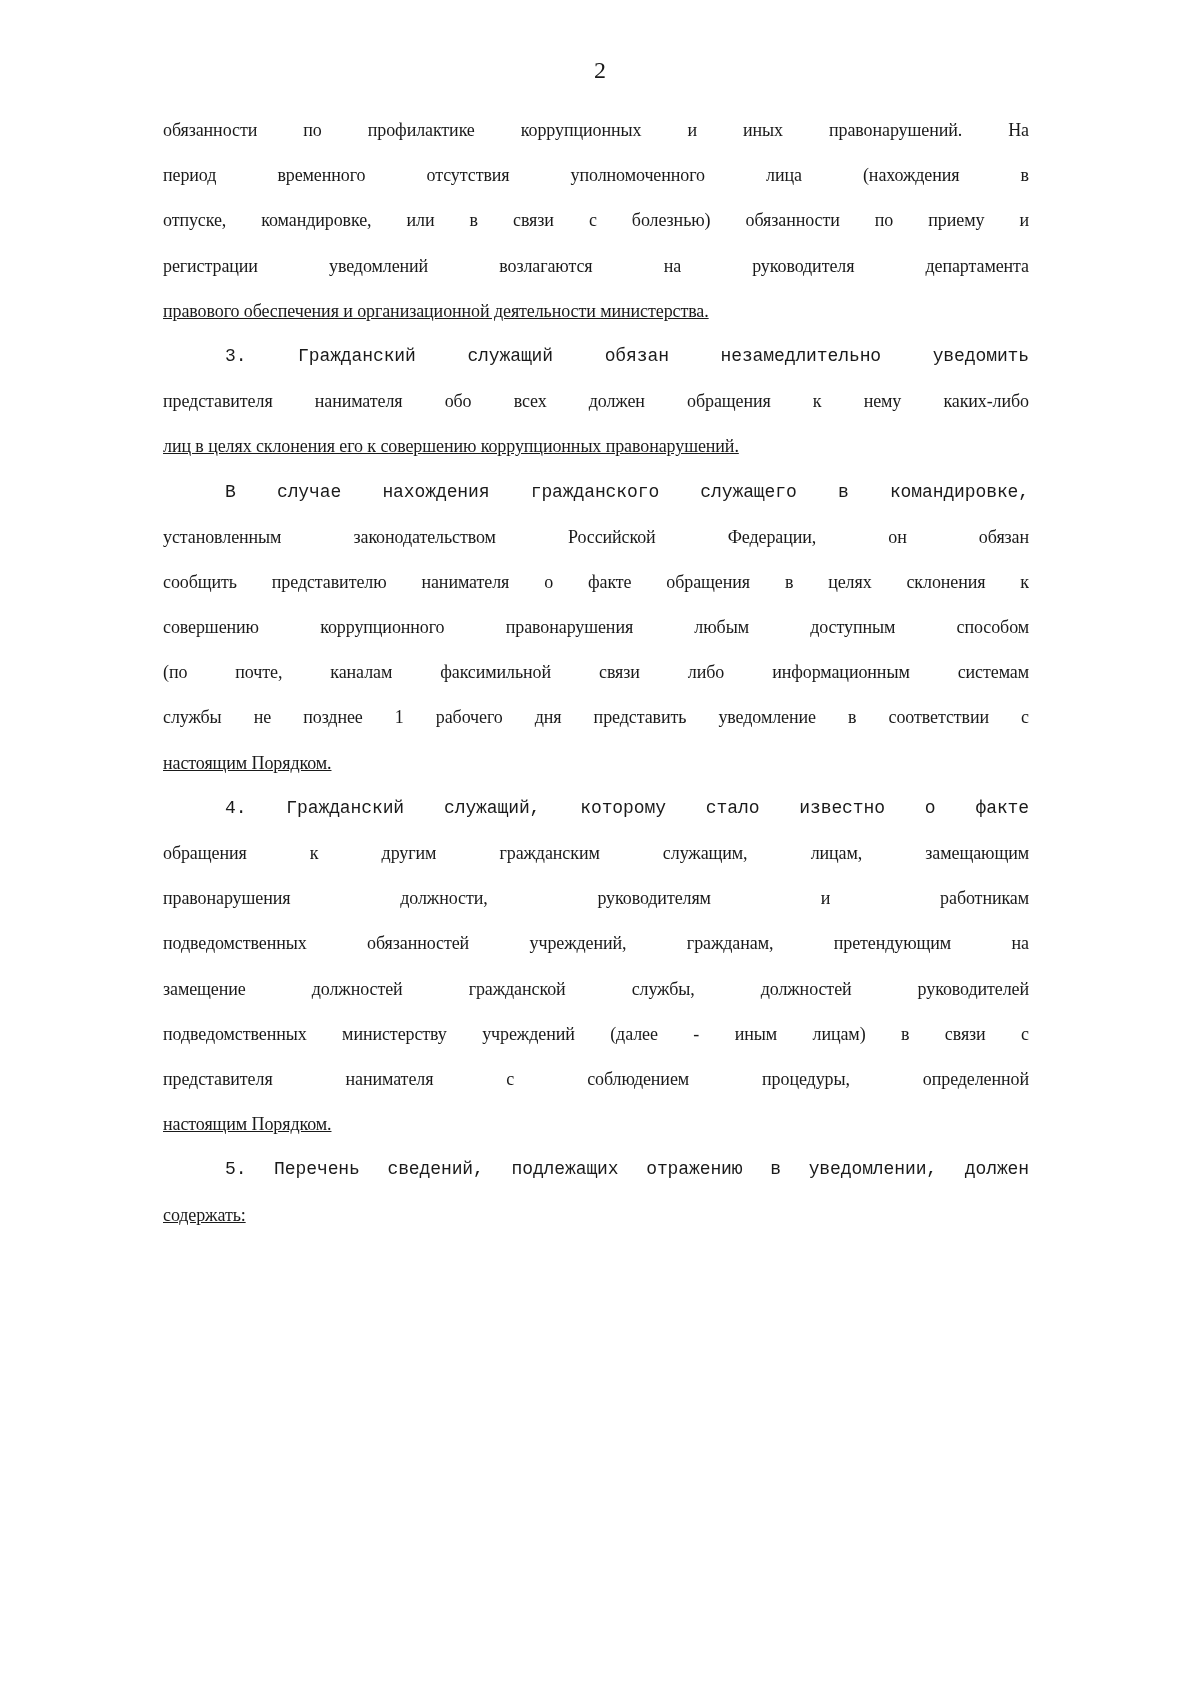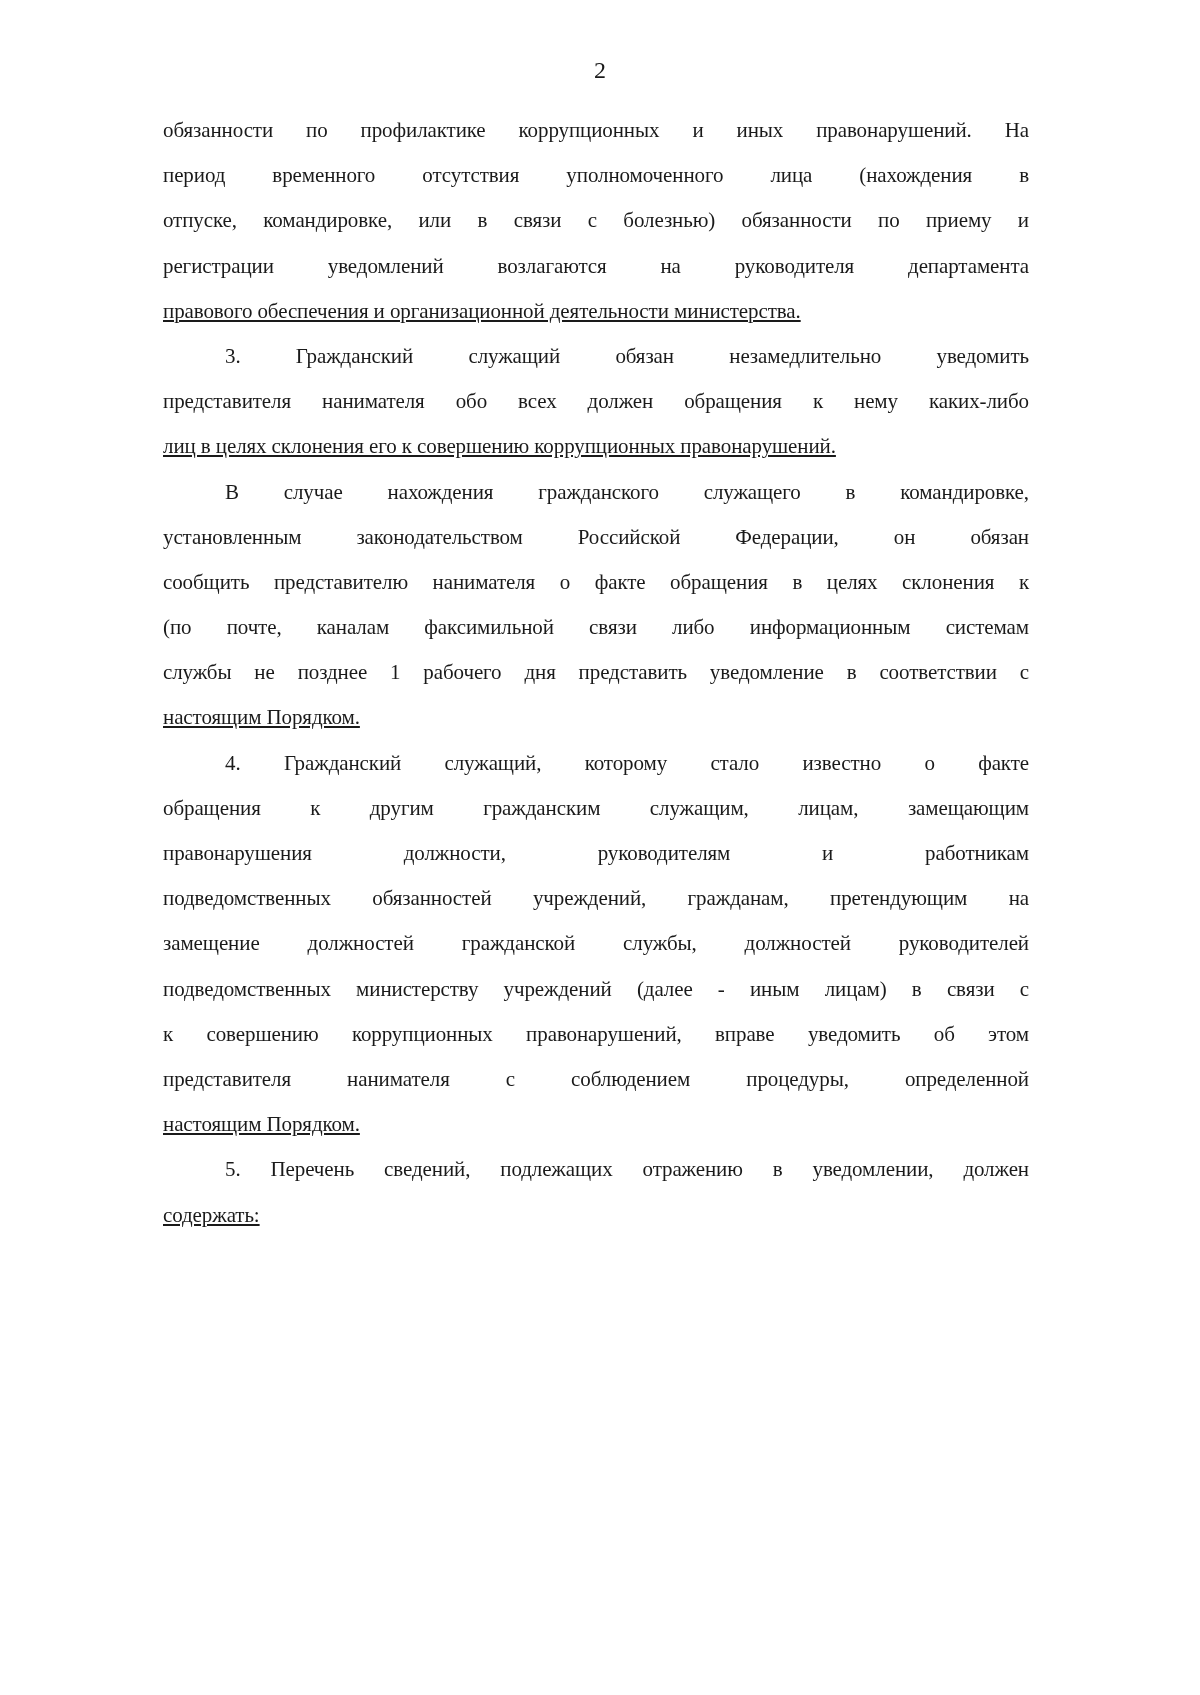--- a/index.html
+++ b/index.html
@@ -27,32 +27,33 @@
     .body-text {
       position: absolute;
       top: 108px;
       left: 163px;
       width: 866px;
     }
     .line {
       display: block;
       height: 45.2px;
       line-height: 45.2px;
-      font-size: 21px;
+      font-size: 18px;
       white-space: nowrap;
       text-align: justify;
       text-align-last: justify;
       letter-spacing: -0.1px;
     }
     .line.last {
       text-align-last: left;
       text-decoration: underline;
     }
     .line.indent {
       padding-left: 62px;
+      font-family: Liberation Mono, monospace;
     }
   </style>
 </head>
 <body>
 
 <div class="page-number">2</div>
 
 <div class="body-text">
 
   <div>
@@ -66,33 +67,33 @@
   <div>
     <span class="line indent">3. Гражданский служащий обязан незамедлительно уведомить</span>
     <span class="line">представителя нанимателя обо всех должен обращения к нему каких-либо</span>
     <span class="line last">лиц в целях склонения его к совершению коррупционных правонарушений.</span>
   </div>
 
   <div>
     <span class="line indent">В случае нахождения гражданского служащего в командировке,</span>
     <span class="line">установленным законодательством Российской Федерации, он обязан</span>
     <span class="line">сообщить представителю нанимателя о факте обращения в целях склонения к</span>
+    <span class="line">совершению коррупционного правонарушения любым доступным способом</span>
     <span class="line">(по почте, каналам факсимильной связи либо информационным системам</span>
     <span class="line">службы не позднее 1 рабочего дня представить уведомление в соответствии с</span>
     <span class="line last">настоящим Порядком.</span>
   </div>
 
   <div>
     <span class="line indent">4. Гражданский служащий, которому стало известно о факте</span>
     <span class="line">обращения к другим гражданским служащим, лицам, замещающим</span>
     <span class="line">правонарушения должности, руководителям и работникам</span>
     <span class="line">подведомственных обязанностей учреждений, гражданам, претендующим на</span>
     <span class="line">замещение должностей гражданской службы, должностей руководителей</span>
     <span class="line">подведомственных министерству учреждений (далее - иным лицам) в связи с</span>
-    <span class="line">к совершению коррупционных правонарушений, вправе уведомить об этом</span>
     <span class="line">представителя нанимателя с соблюдением процедуры, определенной</span>
     <span class="line last">настоящим Порядком.</span>
   </div>
 
   <div>
     <span class="line indent">5. Перечень сведений, подлежащих отражению в уведомлении, должен</span>
     <span class="line last">содержать:</span>
   </div>
 
 </div>

